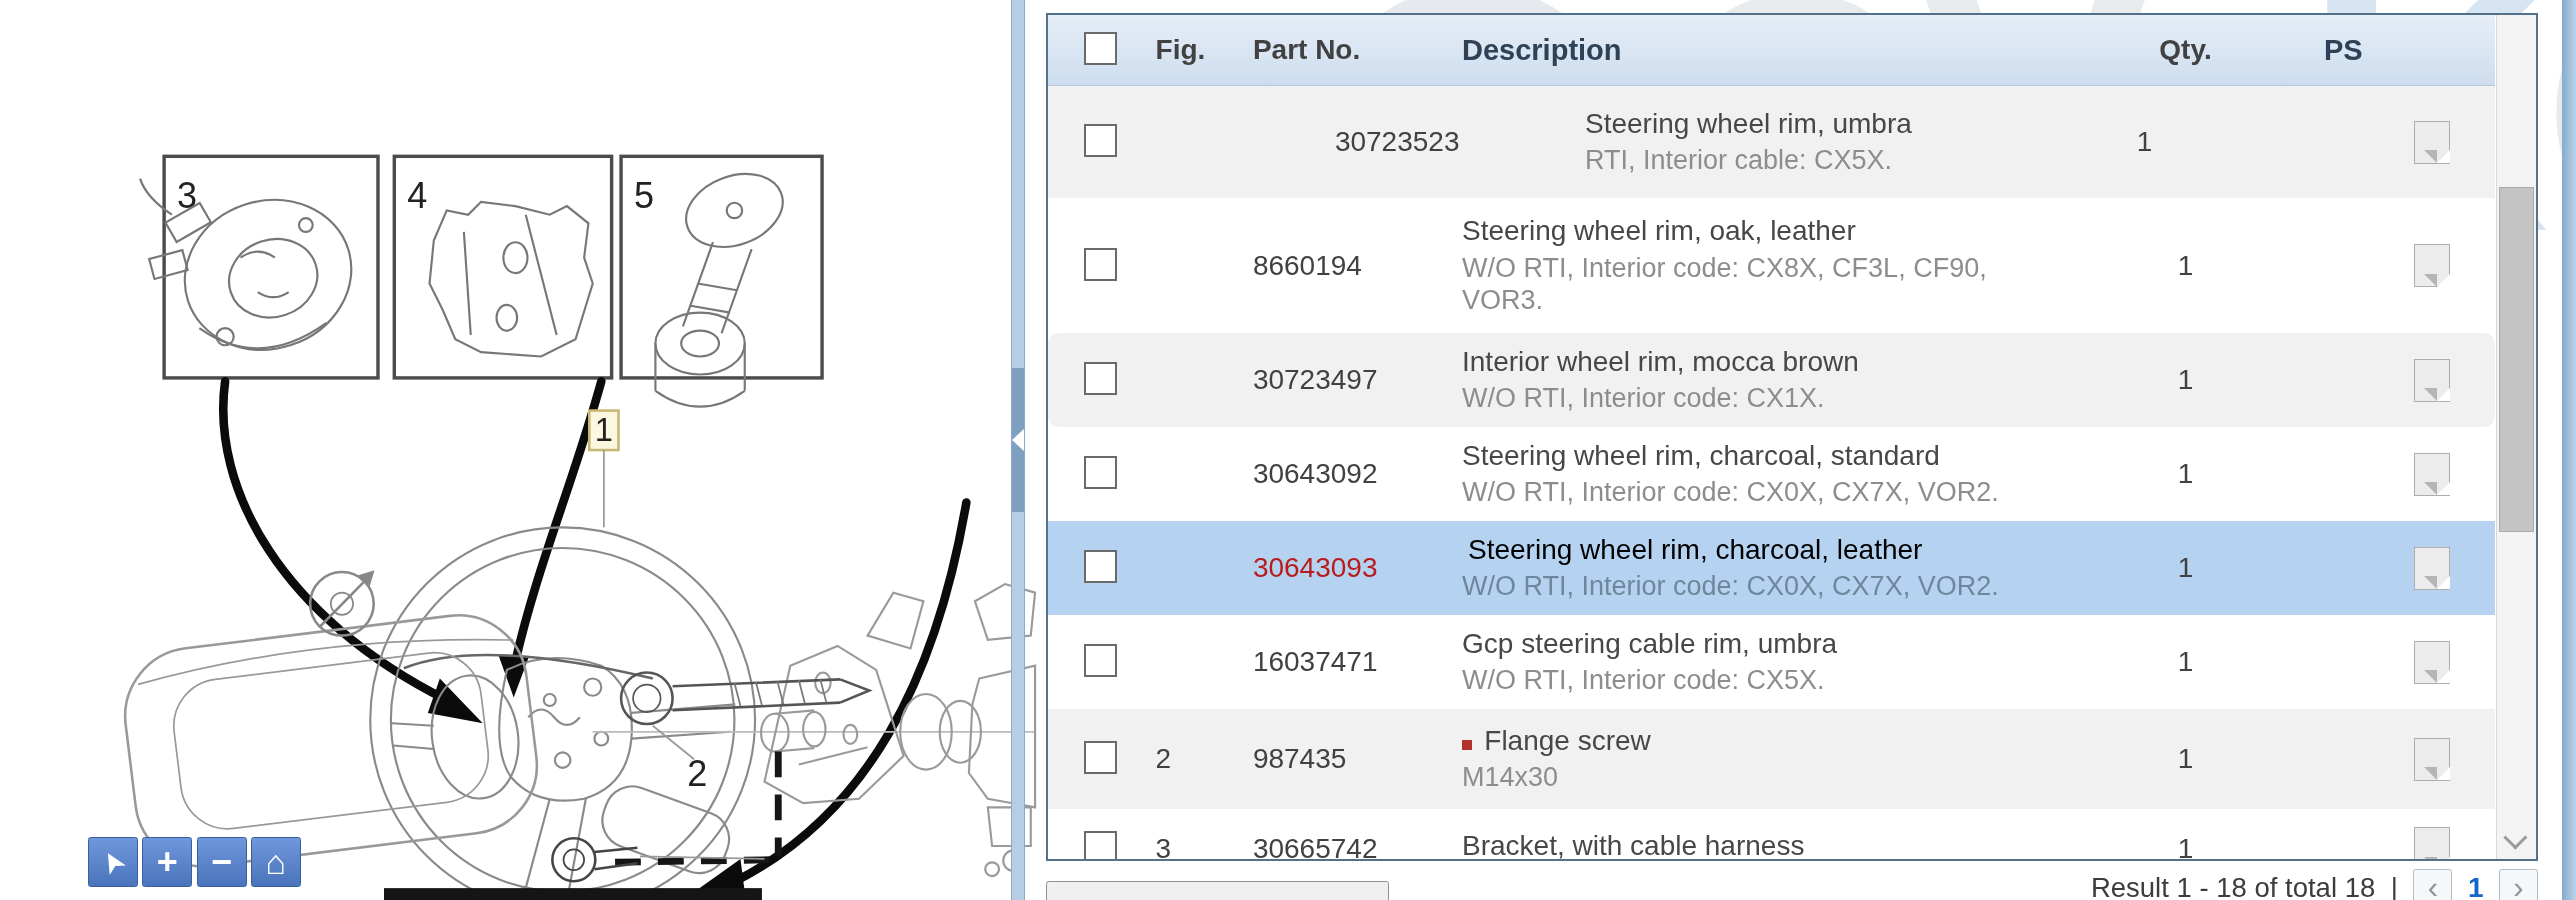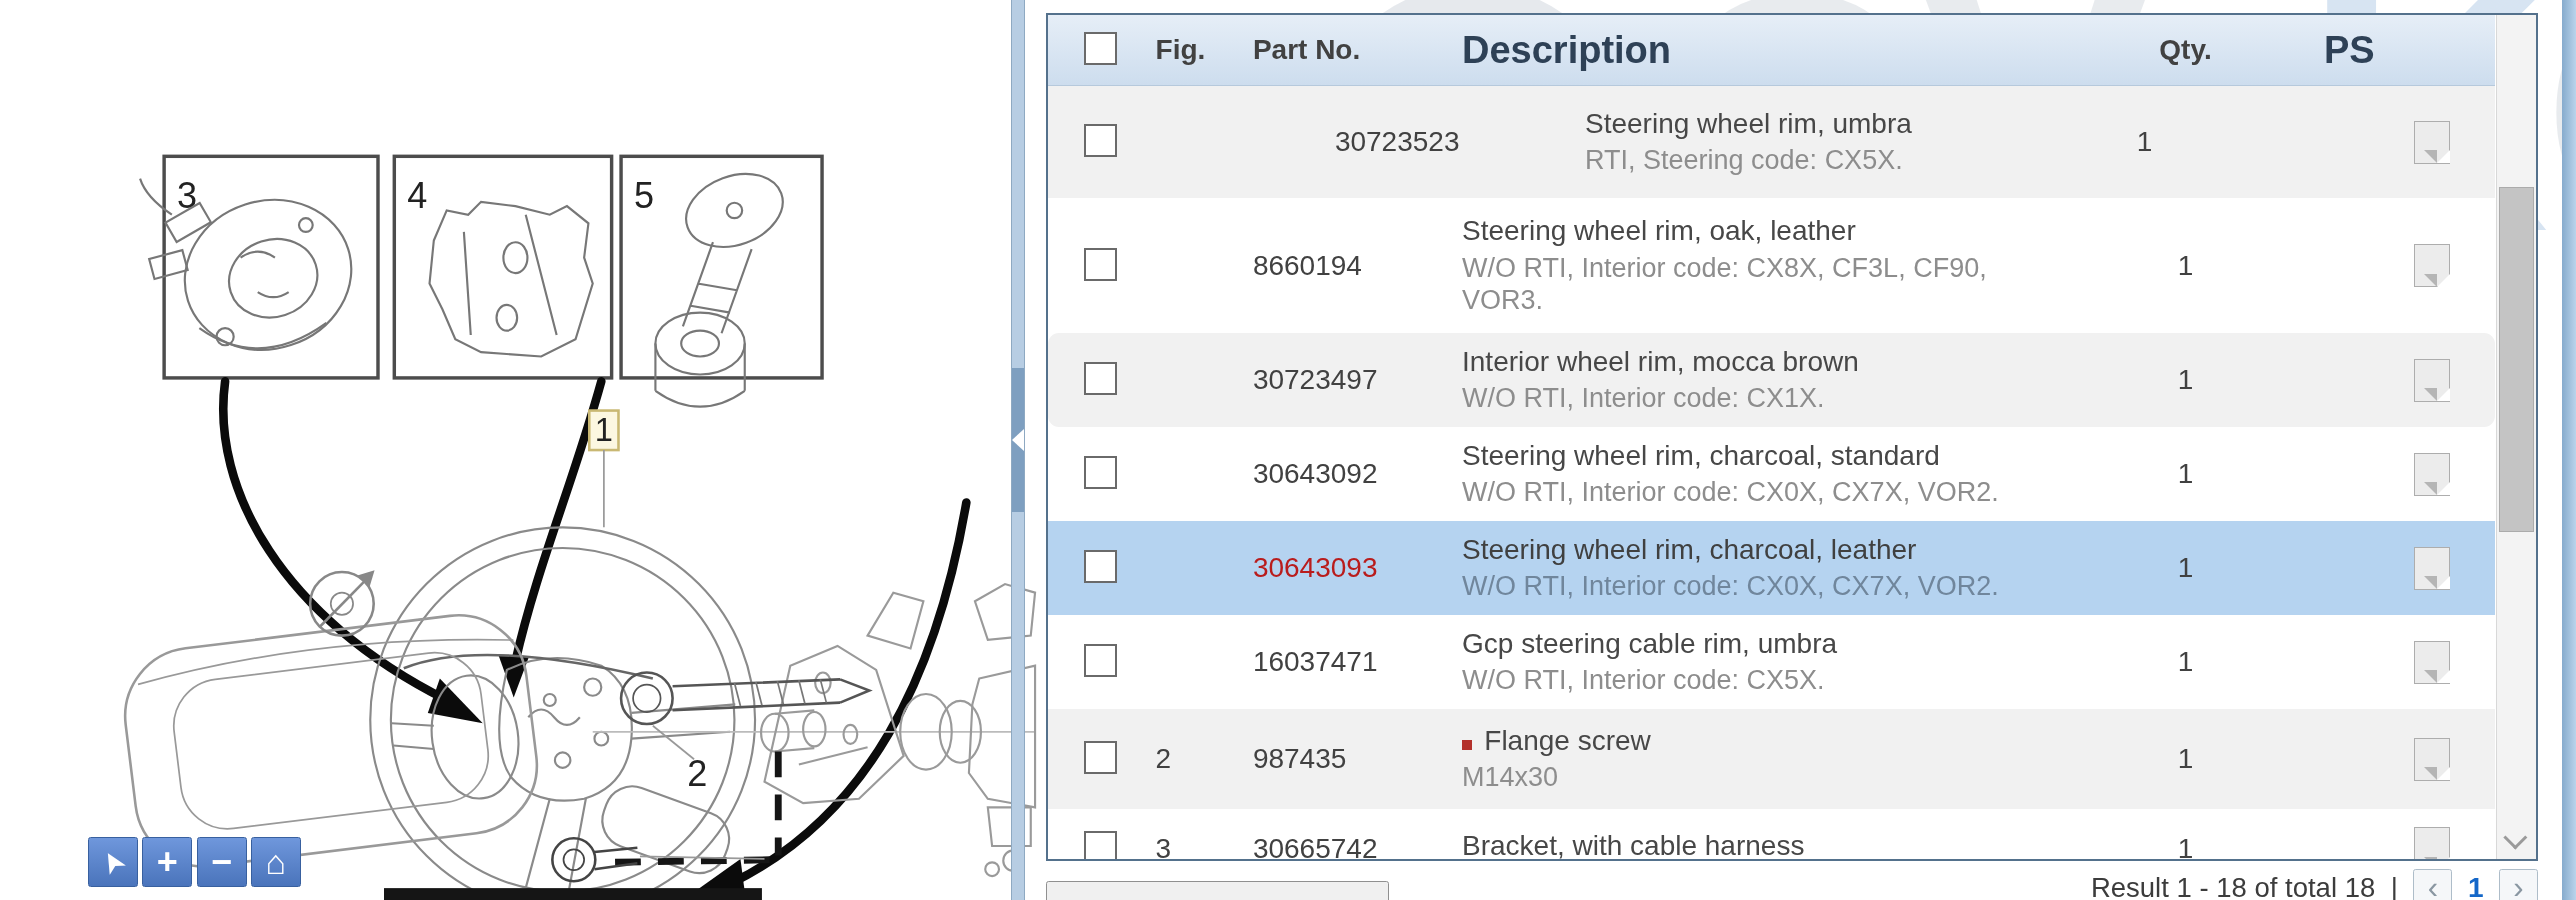--- a/index.html
+++ b/index.html
@@ -23,35 +23,35 @@
   #splitter{position:absolute;left:1011px;top:0;width:13.7px;height:901px;background:#b7cde3;
     border-left:0.9px solid #8ea9c2;border-right:0.9px solid #8ea9c2;box-sizing:border-box;z-index:4;}
   #splitter-handle{position:absolute;left:0;right:0;top:368px;height:144px;background:#7e9fc0;
     display:flex;align-items:center;justify-content:center;cursor:pointer;}
   #splitter-handle .tri{width:0;height:0;border-top:11px solid transparent;border-bottom:11px solid transparent;border-right:12px solid #ffffff;}
   
   #table-frame{position:absolute;left:1046px;top:13px;width:1492px;height:848px;
     border:2.6px solid #54718c;background:#fff;overflow:hidden;box-sizing:border-box;z-index:2;}
   #thead{height:70px;display:flex;align-items:center;background:linear-gradient(#e6eef7,#cdddee);
     border-bottom:0.9px solid #b6c9dc;}
-  .hl{font-weight:bold;font-size:38px;color:#2e4156;}
+  .hl{font-weight:bold;font-size:29px;color:#2e4156;}
   .row{display:flex;align-items:center;width:1447px;}
   .row.g{background:#f1f1f1;}
   .row.sel{background:#b5d3f0;}
   .c{position:relative;z-index:2;box-sizing:border-box;}
   .c-check{width:99px;padding-left:36px;}
   .c-fig{width:99px;padding-left:8.6px;font-size:28px;color:#414141;}
   .c-part{width:185px;padding-left:6.9px;font-size:28px;color:#414141;}
   .c-desc{flex:1;padding-left:31px;}
   .c-qty{width:129px;text-align:center;font-size:28px;color:#414141;}
   .c-ps{width:245px;display:flex;}
   .d1{font-size:28px;color:#474747;margin-bottom:4.3px;}
   .d2{font-size:27px;color:#8d8d8d;line-height:32px;}
   .d2:empty{display:none;}
-  .row.sel .d1{color:#404040;}
+  .row.sel .d1{color:#000000;margin-left:6px;}
   .row.sel .d2{color:#70869c;}
   .row.sel .c-part{color:#b91c1c;}
   .bullet{display:none;}
   .row.has-bullet .bullet{display:inline-block;width:10.3px;height:10.3px;background:#b3312b;margin-right:12px;}
   .cb{appearance:none;-webkit-appearance:none;width:33px;height:33px;border:2.6px solid #6a6a6a;background:#fff;margin:0;cursor:pointer;}
   .psicon{width:34px;height:41px;background:#ececec;border:0.9px solid #adadad;position:relative;margin-left:auto;margin-right:45px;cursor:pointer;}
   .psicon::after{content:"";position:absolute;right:-0.9px;bottom:-0.9px;width:0;height:0;
     border-bottom:13.7px solid #ffffff;border-left:13.7px solid transparent;}
   .psicon::before{content:"";position:absolute;right:12px;bottom:-0.9px;width:0;height:0;
     border-bottom:13.7px solid transparent;border-right:13.7px solid #b5b5b5;}
@@ -261,21 +261,21 @@
     <div class="c c-qty hl">Qty.</div>
     <div class="c c-ps hl" style="padding-left:74px;">PS</div>
   </div>
   <div id="tbody">
       <div class="row g" style="height: 112px; gap: 41px;">
     <div class="c c-check"><input type="checkbox" class="cb" style=""></div>
     <div class="c c-fig"></div>
     <div class="c c-part">30723523</div>
     <div class="c c-desc">
       <div class="d1"><span>Steering wheel rim, umbra</span></div>
-      <div class="d2">RTI, Steering code: CX5X.</div>
+      <div class="d2">RTI, Interior cable: CX5X.</div>
 
     </div>
     <div class="c c-qty">1</div>
     <div class="c c-ps">
           <div class="psicon"></div>
         </div>
   </div>
       <div class="row" style="height: 135px;">
     <div class="c c-check"><input type="checkbox" class="cb" style=""></div>
     <div class="c c-fig"></div>

